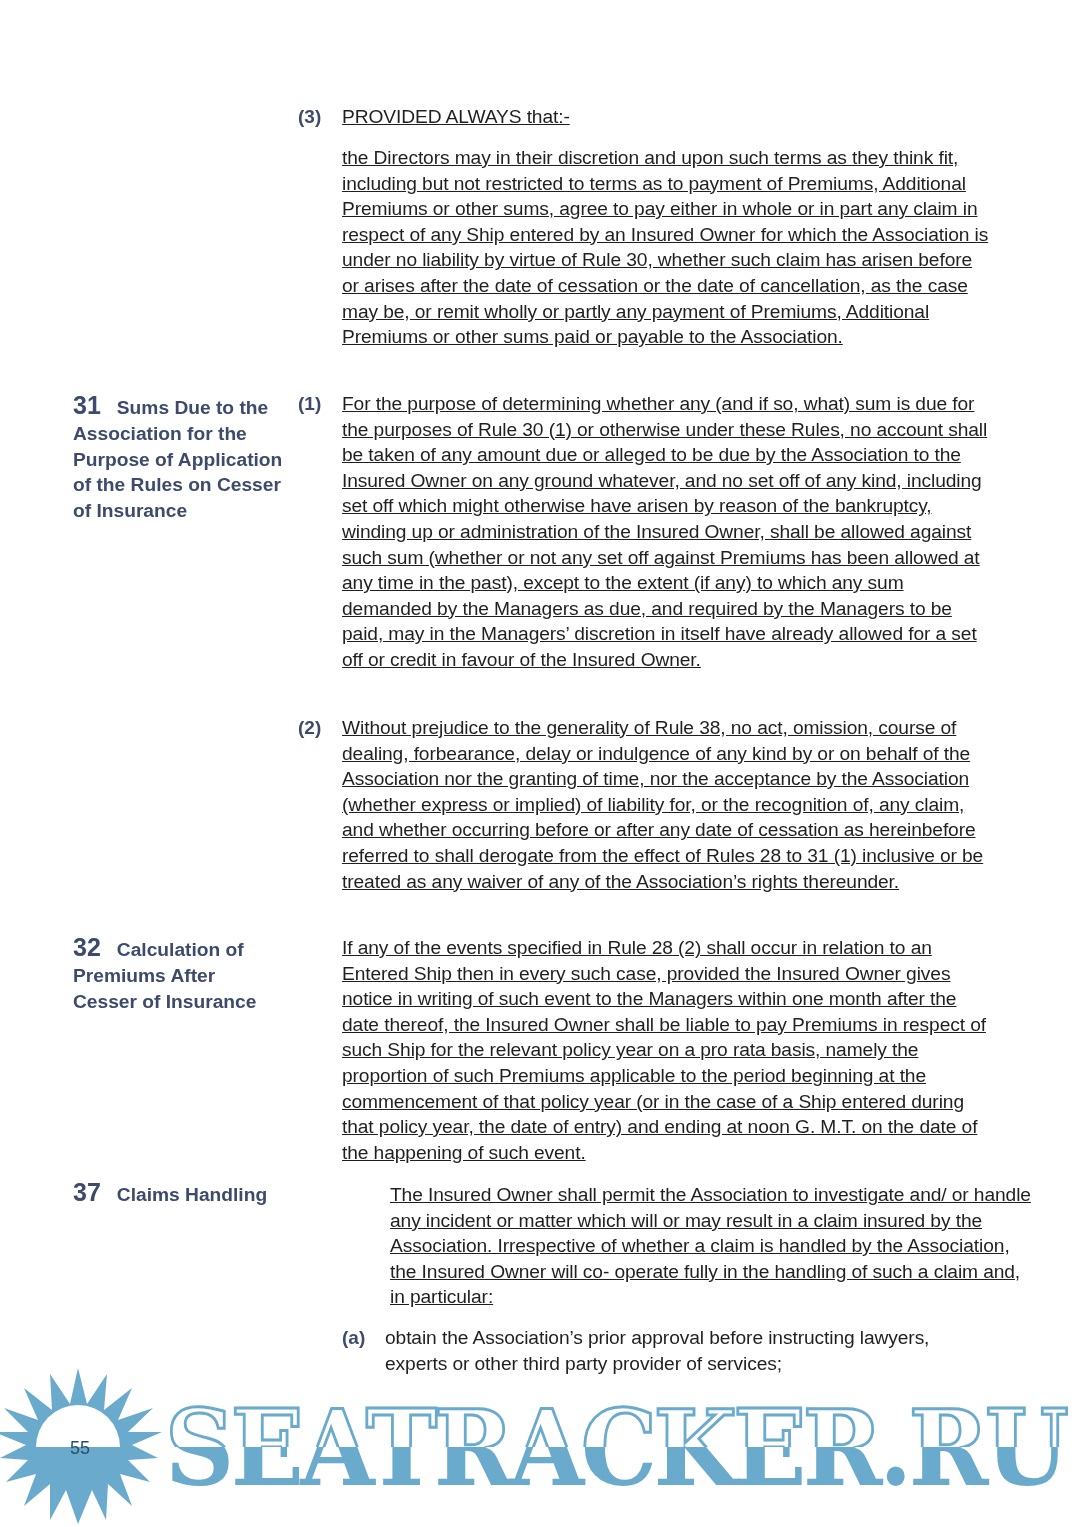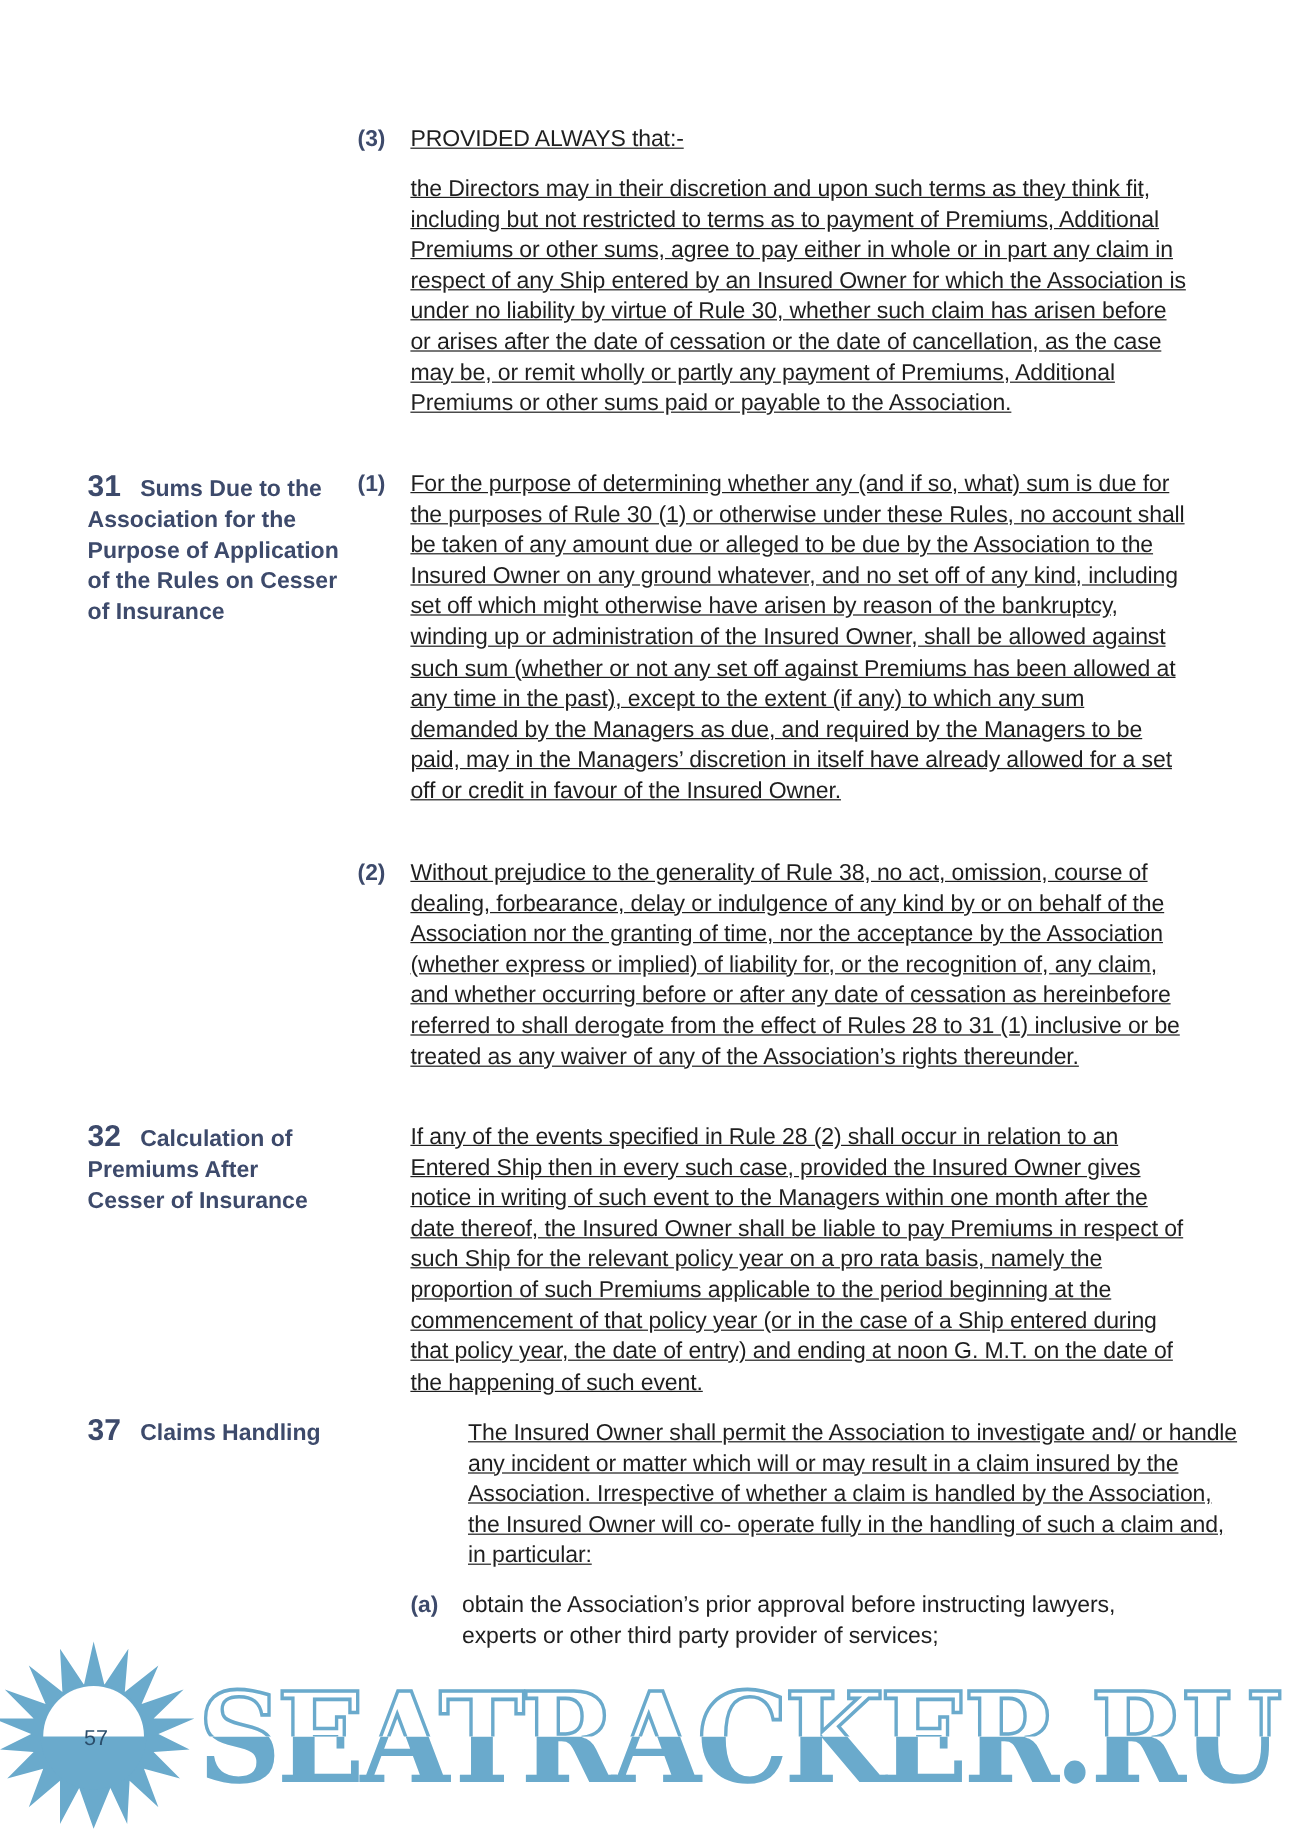--- a/index.html
+++ b/index.html
@@ -66,16 +66,16 @@
         24,28 52,50 50,14 70,44"></polygon>
 
       <circle cx="78" cy="87" r="44" fill="#6aaacc"></circle>
       <path d="M36,87 A42,42 0 0 1 120,87 Z" fill="#ffffff"></path>
 
       <g font-family="'DejaVu Serif', serif" font-weight="bold" font-size="104" letter-spacing="-4">
         <text x="165" y="125" fill="#6aaacc" clip-path="url(#lowerHalf)" textLength="900" lengthAdjust="spacingAndGlyphs">SEATRACKER.RU</text>
         <text x="165" y="125" fill="#ffffff" stroke="#6aaacc" stroke-width="3" clip-path="url(#upperHalf)" textLength="900" lengthAdjust="spacingAndGlyphs">SEATRACKER.RU</text>
       </g>
     </svg>
-    <div class="page-num" style="top:78px;">57</div>
+    <div class="page-num" style="top:78px;">55</div>
   </div>
 
 </div>
 
 </body></html>

